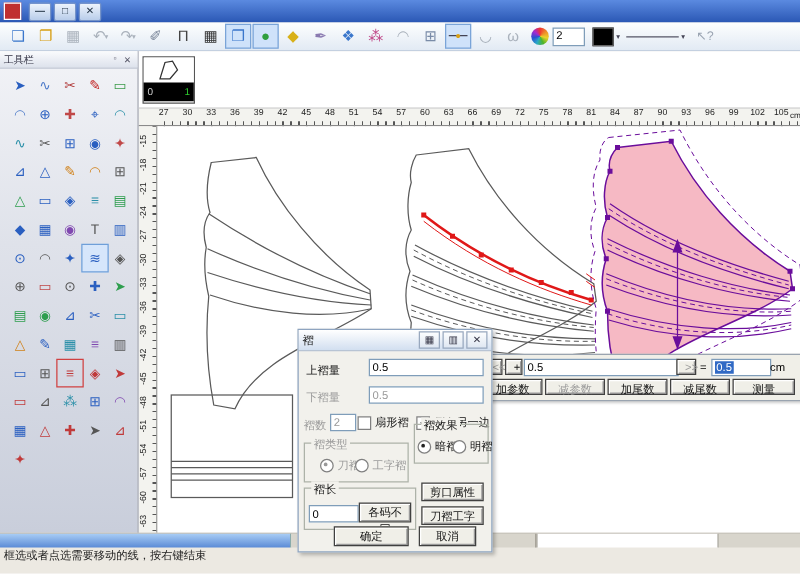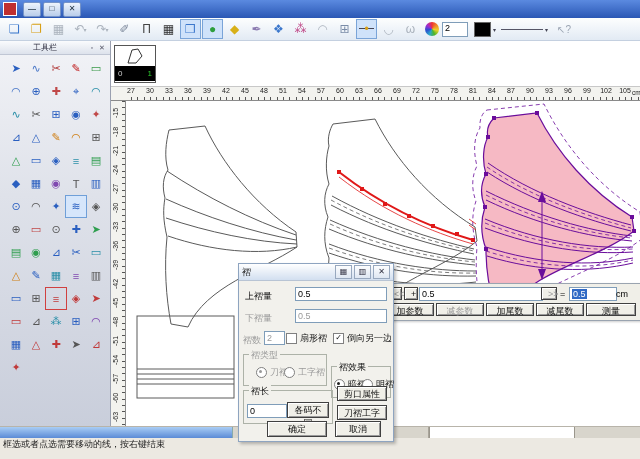--- a/index.html
+++ b/index.html
@@ -42,21 +42,21 @@
   .helpbtn{font-size:10px;color:#9aa4b2;margin-left:4px;}
 
   
   .main{display:flex;height:385px;}
 
   
   .sidebar{width:110px;flex:none;background:linear-gradient(180deg,#f2f3f7 0%,#dfe2ea 40%,#c9cedb 100%);
            border-right:1px solid #9aa0b0;}
   .sb-head{height:13px;display:flex;align-items:center;background:linear-gradient(#fafbfd,#dde2ec);
            border-bottom:1px solid #c0c6d4;font-size:8px;color:#334;padding:0 3px;}
-  .sb-head .t{flex:1;margin-left:30px;}
+  .sb-head .t{flex:1;}
   .sb-head .hbtn{width:10px;text-align:center;font-size:7px;color:#556;}
   .sb-grid{display:grid;grid-template-columns:repeat(5,20px);justify-content:center;padding-top:2px;}
   .sico{width:20px;height:21px;display:flex;align-items:center;justify-content:center;font-size:11px;
         border:1px solid transparent;}
   .sico.sel{background:#d6e6fb;border:1px solid #6f9fd8;}
   .sico.redbox{border:1px solid #d04040;}
 
   
   .work{flex:1;display:flex;flex-direction:column;position:relative;min-width:0;}
   .patternlist{height:45px;background:#fff;border-bottom:1px solid #c8c8c8;position:relative;}
@@ -505,21 +505,21 @@
       <span class="rad on dis" style="left:12px;top:11px">
         <span class="cir"></span>
           <span class="dis">刀褶</span>
       </span>
       <span class="rad dis" style="left:40px;top:11px">
         <span class="cir"></span>
           <span class="dis">工字褶</span>
       </span>
     </div>
 
-    <div class="grp" style="left:92px;top:102px;width:58px;height:30px">
+    <div class="grp" style="left:92px;top:75px;width:58px;height:30px">
       <span class="gt">褶效果</span>
       <span class="rad on" style="left:2px;top:11px">
         <span class="cir"></span>
           <span>暗褶</span>
       </span>
       <span class="rad" style="left:30px;top:11px">
         <span class="cir"></span>
           <span>明褶</span>
       </span>
     </div>

